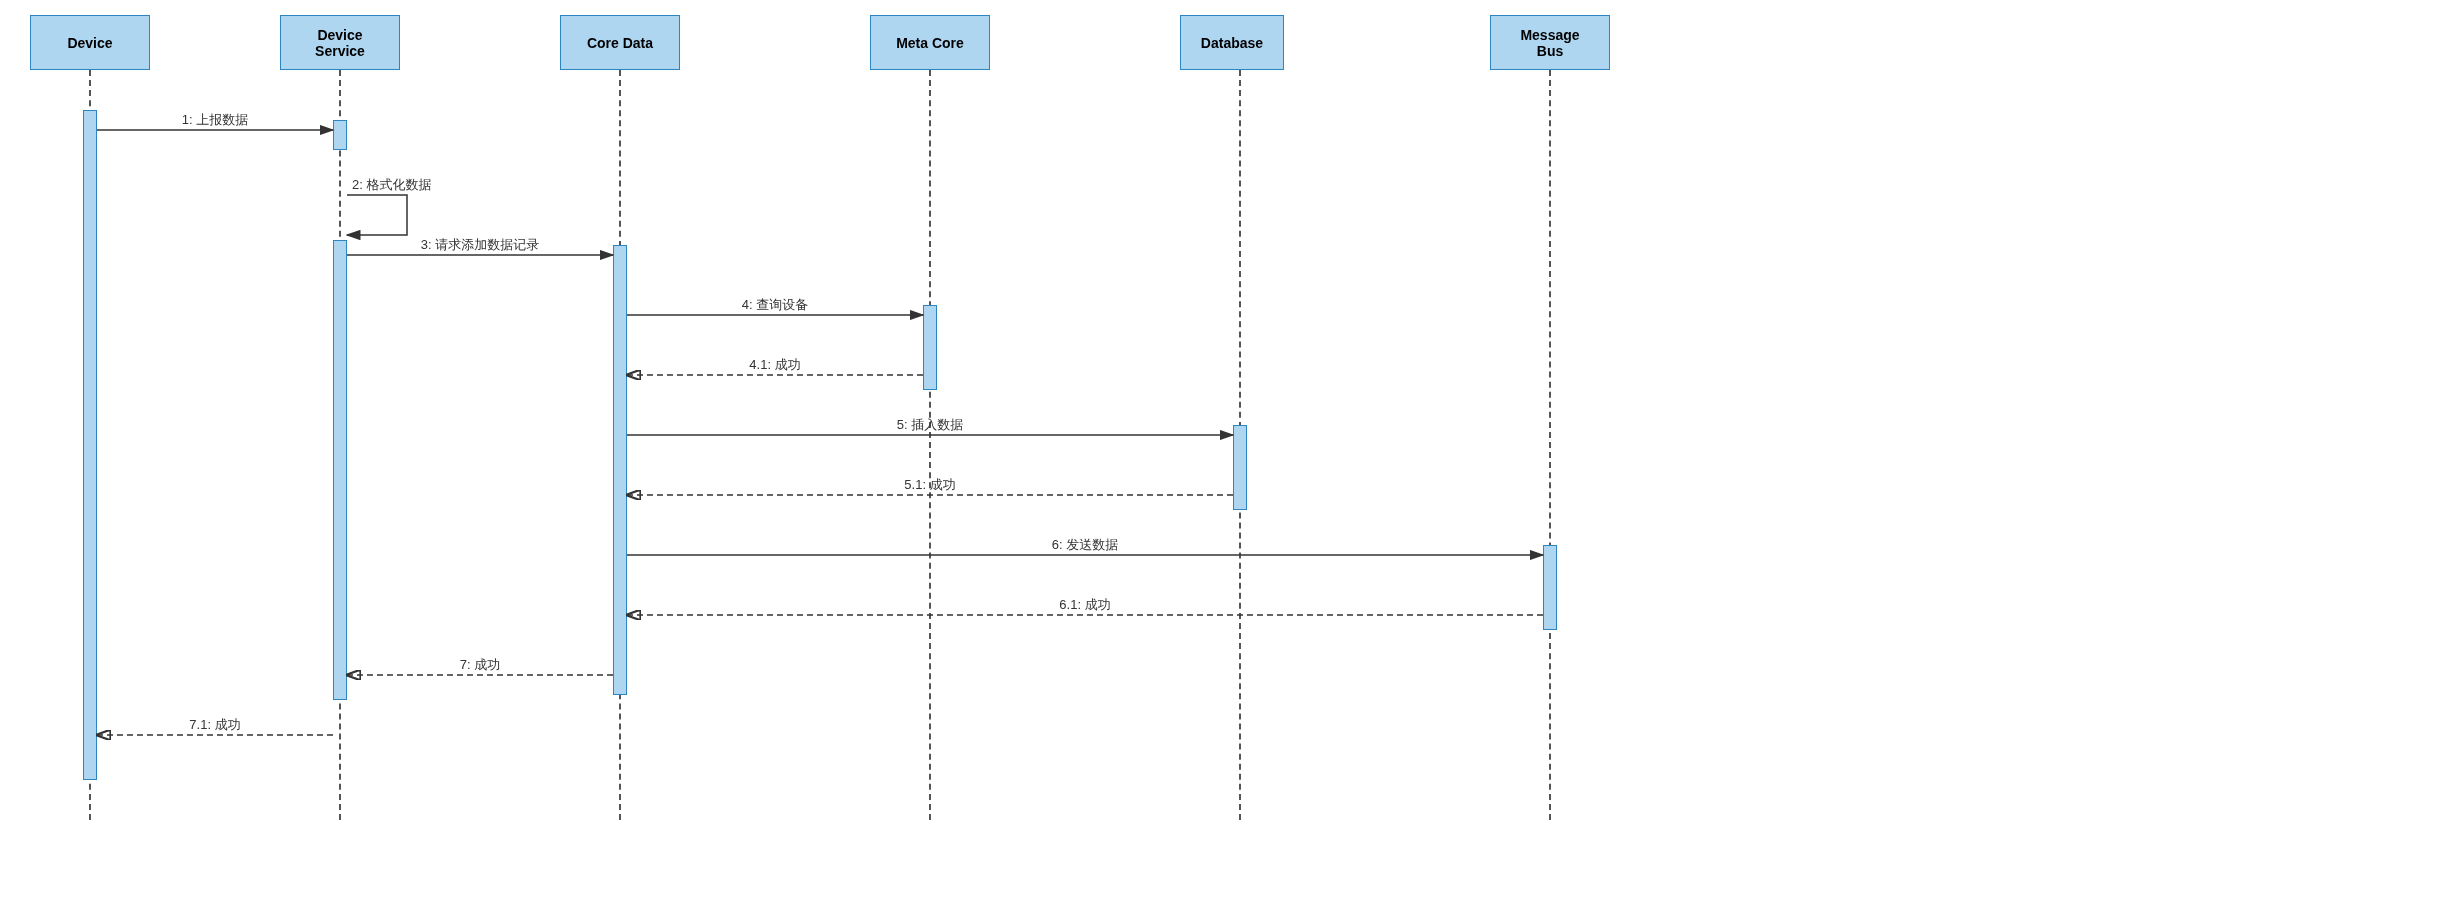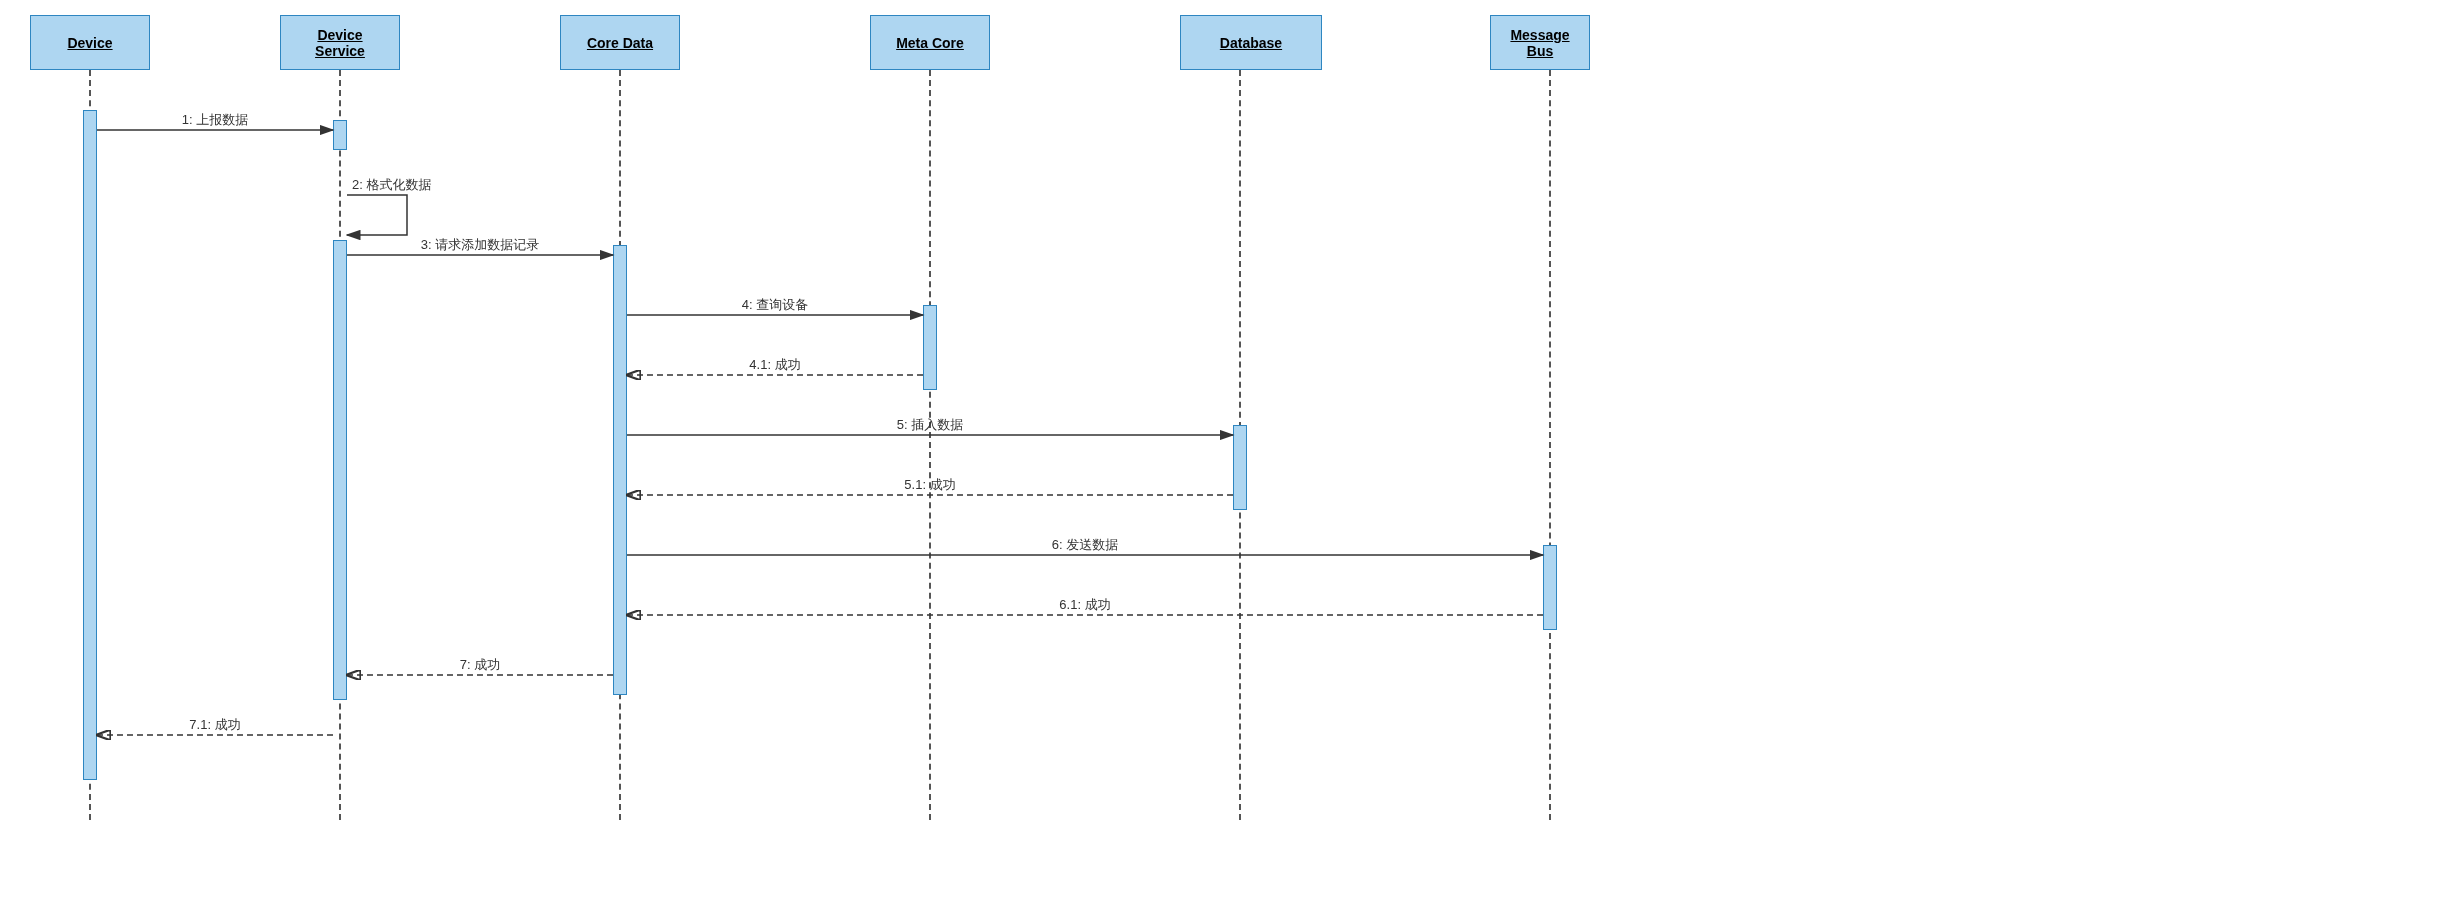--- a/index.html
+++ b/index.html
@@ -22,21 +22,20 @@
       background: #aed6f1;
       border: 1.5px solid #2e86c1;
       display: flex;
       align-items: center;
       justify-content: center;
       text-align: center;
       font-size: 14px;
       font-weight: bold;
       padding: 4px;
       z-index: 10;
-      text-decoration: underline;
     }
     .lifeline {
       position: absolute;
       border-left: 2px dashed #555;
       z-index: 1;
     }
     .activation-box {
       position: absolute;
       background: #aed6f1;
       border: 1.5px solid #2e86c1;
@@ -86,22 +85,22 @@
       <line x1="613" y1="675" x2="347" y2="675" stroke="#333" stroke-width="1.5" stroke-dasharray="6,4" marker-end="url(#arrowhead-open)"></line>
       <text x="480" y="669" font-size="13" fill="#333" text-anchor="middle">7: 成功</text>
       <line x1="333" y1="735" x2="97" y2="735" stroke="#333" stroke-width="1.5" stroke-dasharray="6,4" marker-end="url(#arrowhead-open)"></line>
       <text x="215" y="729" font-size="13" fill="#333" text-anchor="middle">7.1: 成功</text>
     </svg>
 <div class="actor-box" style="left: 30px; top: 15px; width: 120px; height: 55px; white-space: pre-line;">Device</div>
     <div class="actor-box" style="left: 280px; top: 15px; width: 120px; height: 55px; white-space: pre-line;">Device
 Service</div>
     <div class="actor-box" style="left: 560px; top: 15px; width: 120px; height: 55px; white-space: pre-line;">Core Data</div>
     <div class="actor-box" style="left: 870px; top: 15px; width: 120px; height: 55px; white-space: pre-line;">Meta Core</div>
-    <div class="actor-box" style="left: 1180px; top: 15px; width: 142px; height: 55px; white-space: pre-line;">Database</div>
-    <div class="actor-box" style="left: 1490px; top: 15px; width: 100px; height: 55px; white-space: pre-line;">Message
+    <div class="actor-box" style="left: 1180px; top: 15px; width: 104px; height: 55px; white-space: pre-line;">Database</div>
+    <div class="actor-box" style="left: 1490px; top: 15px; width: 120px; height: 55px; white-space: pre-line;">Message
 Bus</div>
     <div class="lifeline" style="left: 89px; top: 70px; height: 750px;"></div>
     <div class="lifeline" style="left: 339px; top: 70px; height: 750px;"></div>
     <div class="lifeline" style="left: 619px; top: 70px; height: 750px;"></div>
     <div class="lifeline" style="left: 929px; top: 70px; height: 750px;"></div>
     <div class="lifeline" style="left: 1239px; top: 70px; height: 750px;"></div>
     <div class="lifeline" style="left: 1549px; top: 70px; height: 750px;"></div>
     <div class="activation-box" style="left: 83px; top: 110px; width: 14px; height: 670px;"></div>
     <div class="activation-box" style="left: 333px; top: 120px; width: 14px; height: 30px;"></div>
     <div class="activation-box" style="left: 333px; top: 240px; width: 14px; height: 460px;"></div>

